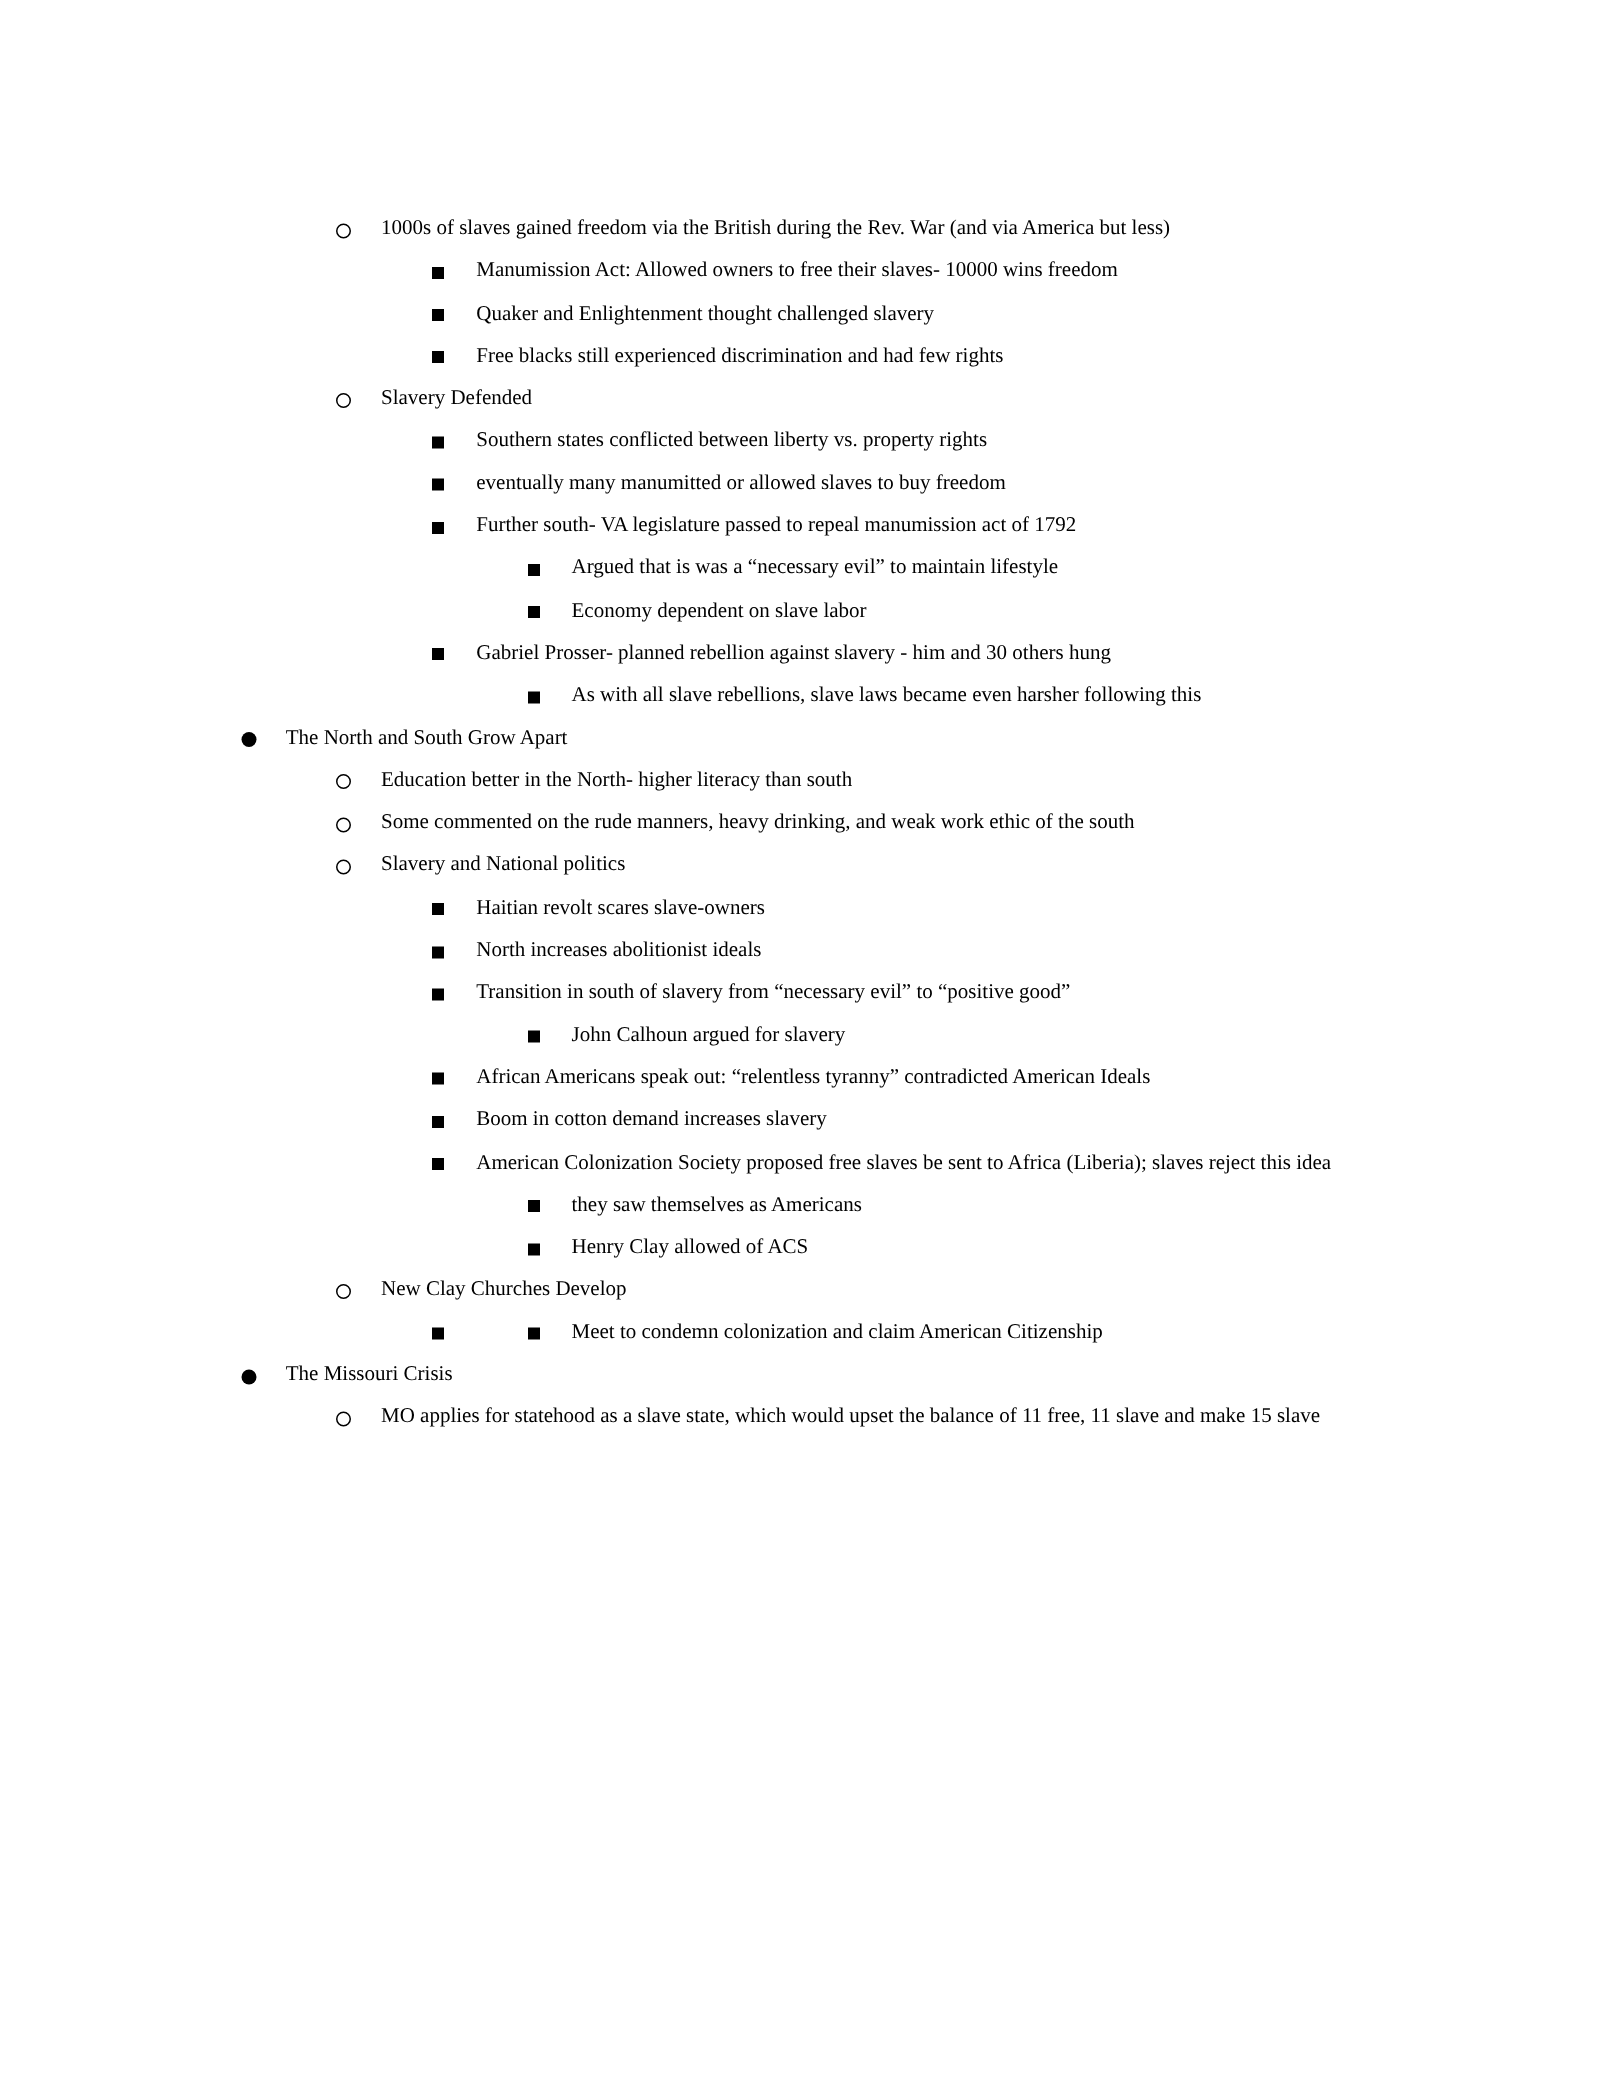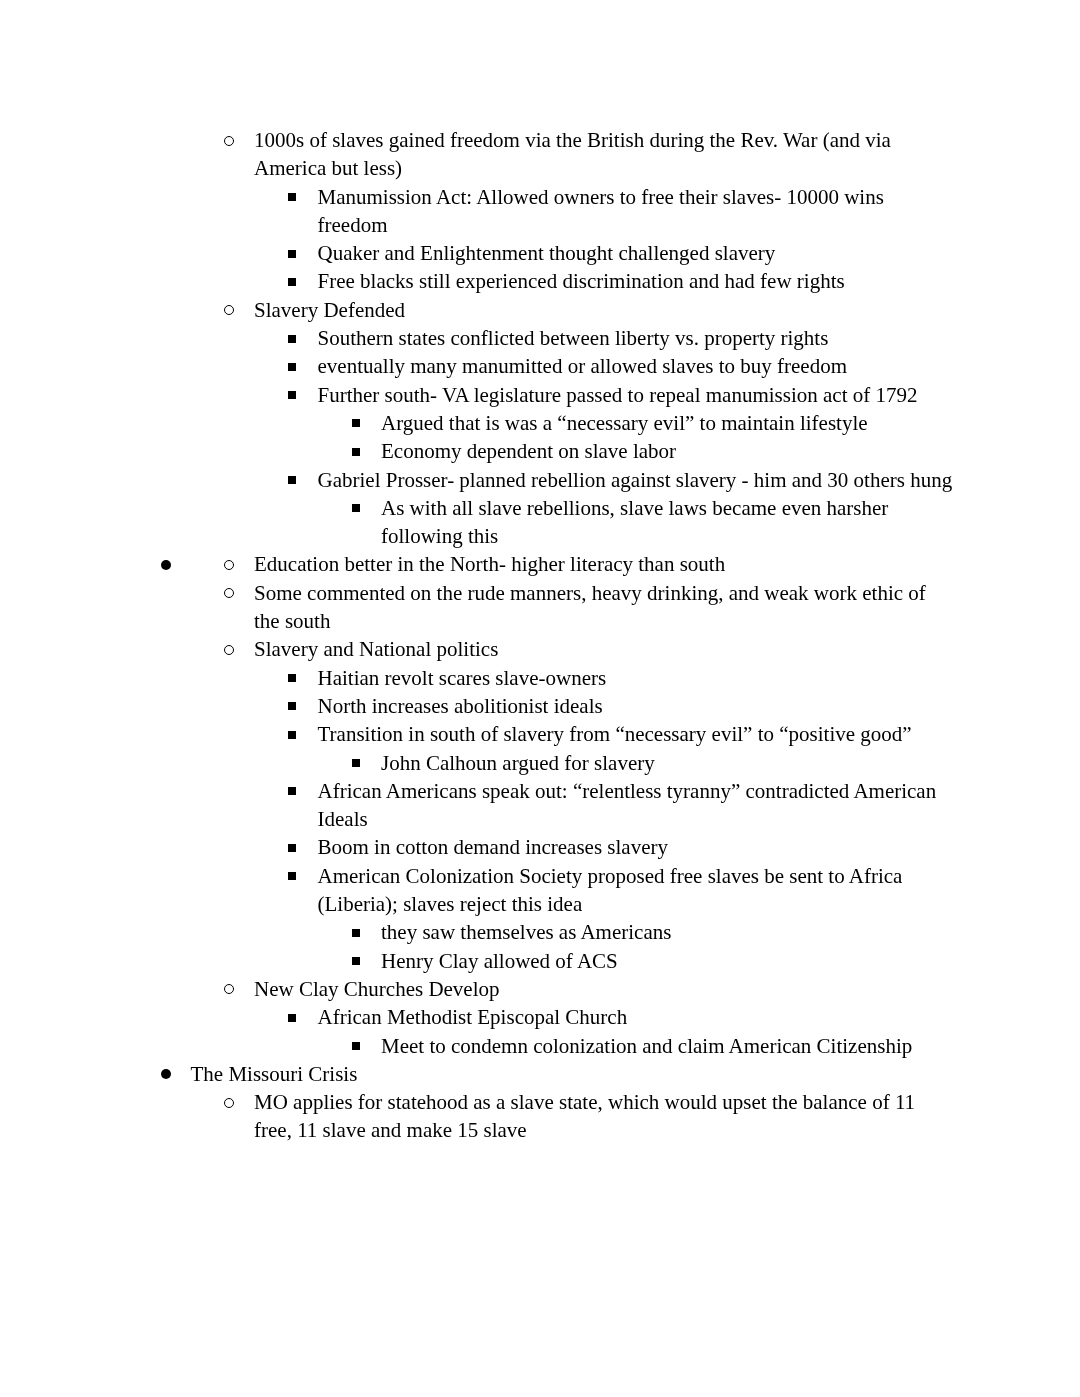--- a/index.html
+++ b/index.html
@@ -10,24 +10,24 @@
   .page {
     position: relative;
     width: 1080px;
     height: 1397px;
     background: #ffffff;
     overflow: hidden;
   }
   .doc {
     position: absolute;
     left: 127px;
-    top: 126px;
+    top: 139px;
     width: 826px;
     font-family: "Liberation Serif", "DejaVu Serif", serif;
-    font-size: 21px;
+    font-size: 14px;
     line-height: 28.3px;
     color: #000000;
   }
   .li { position: relative; }
   .li.l1 { padding-left: 63.5px; }
   .li.l2 { padding-left: 127px; }
   .li.l3 { padding-left: 190.5px; }
   .li.l4 { padding-left: 254px; }
   .marker { position: absolute; display: block; }
   .l1 .marker { left: 34px; }
@@ -96,20 +96,21 @@
       <div class="li l3">
     <span class="marker square"></span>
     <span class="text">Gabriel Prosser- planned rebellion against slavery - him and 30 others hung</span>
   </div>
       <div class="li l4">
     <span class="marker square"></span>
     <span class="text">As with all slave rebellions, slave laws became even harsher following this</span>
   </div>
       <div class="li l1">
     <span class="marker disc"></span>
+    <span class="text">The North and South Grow Apart</span>
   </div>
       <div class="li l2">
     <span class="marker circle"></span>
     <span class="text">Education better in the North- higher literacy than south</span>
   </div>
       <div class="li l2">
     <span class="marker circle"></span>
     <span class="text">Some commented on the rude manners, heavy drinking, and weak work ethic of the south</span>
   </div>
       <div class="li l2">
@@ -151,21 +152,20 @@
       <div class="li l4">
     <span class="marker square"></span>
     <span class="text">Henry Clay allowed of ACS</span>
   </div>
       <div class="li l2">
     <span class="marker circle"></span>
     <span class="text">New Clay Churches Develop</span>
   </div>
       <div class="li l3">
     <span class="marker square"></span>
-    <span class="text">African Methodist Episcopal Church</span>
   </div>
       <div class="li l4">
     <span class="marker square"></span>
     <span class="text">Meet to condemn colonization and claim American Citizenship</span>
   </div>
       <div class="li l1">
     <span class="marker disc"></span>
     <span class="text">The Missouri Crisis</span>
   </div>
       <div class="li l2">

